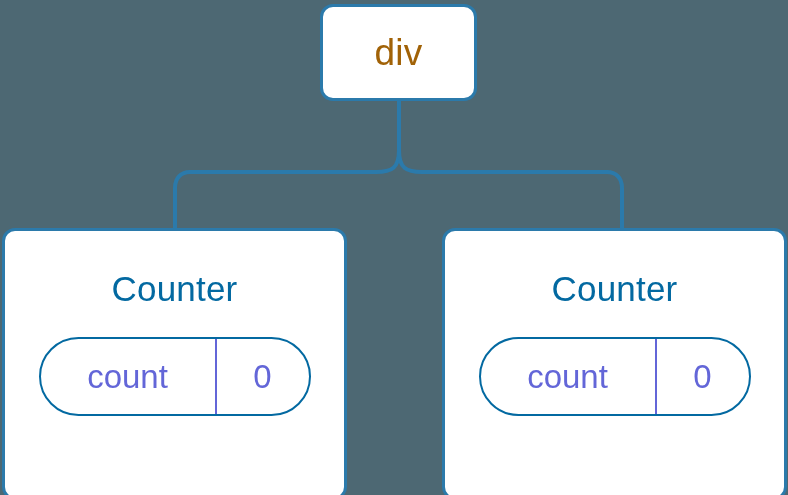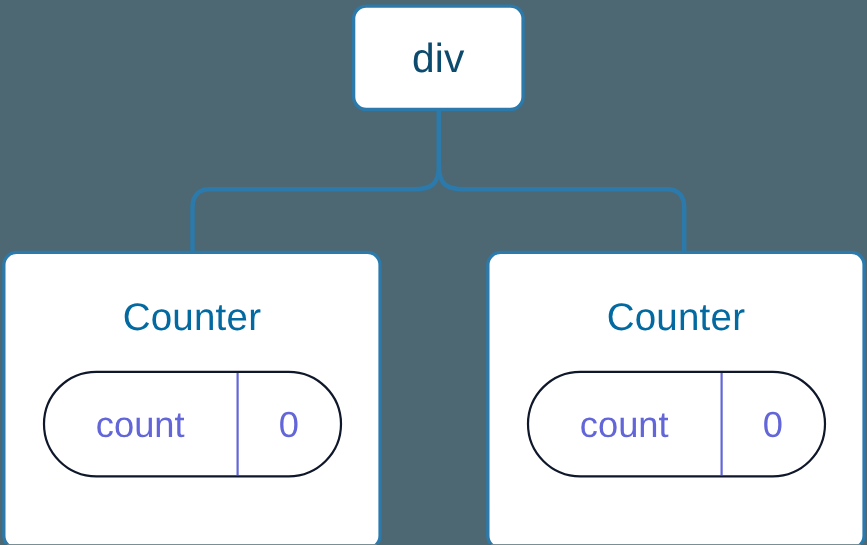--- a/index.html
+++ b/index.html
@@ -48,21 +48,21 @@
   
   #node-root-div {
     left: 320px;
     top: 4px;
     width: 157px;
     height: 97px;
     border-radius: 13px;
     justify-content: center;
   }
   .root-label {
-    color: #0c4a6e;
+    color: #a16207;
     font-size: 37px;
     line-height: 1;
     letter-spacing: 0.2px;
     font-weight: 400;
     user-select: none;
   }
 
   
   .counter-card {
     border-radius: 13px;
@@ -88,23 +88,23 @@
     font-weight: 400;
     user-select: none;
     margin-bottom: 31px;
   }
 
   
   .state-pill {
     display: flex;
     flex-direction: row;
     align-items: stretch;
-    border: 2px solid #0f172a;
+    border: 2px solid #0369a1;
     border-radius: 999px;
-    height: 97px;
+    height: 79px;
     box-sizing: border-box;
     background: #ffffff;
     overflow: hidden;
   }
   .pill-key {
     display: flex;
     align-items: center;
     justify-content: center;
     width: 174px;
     color: #6366d8;

